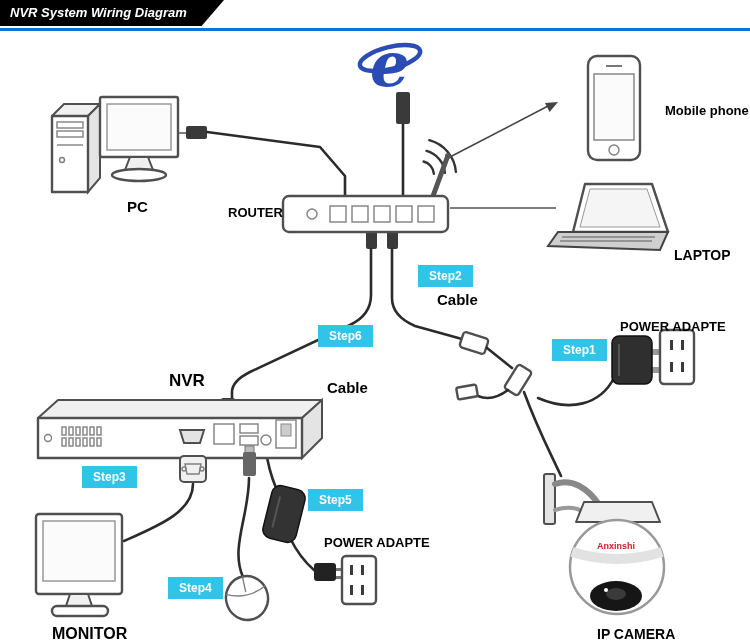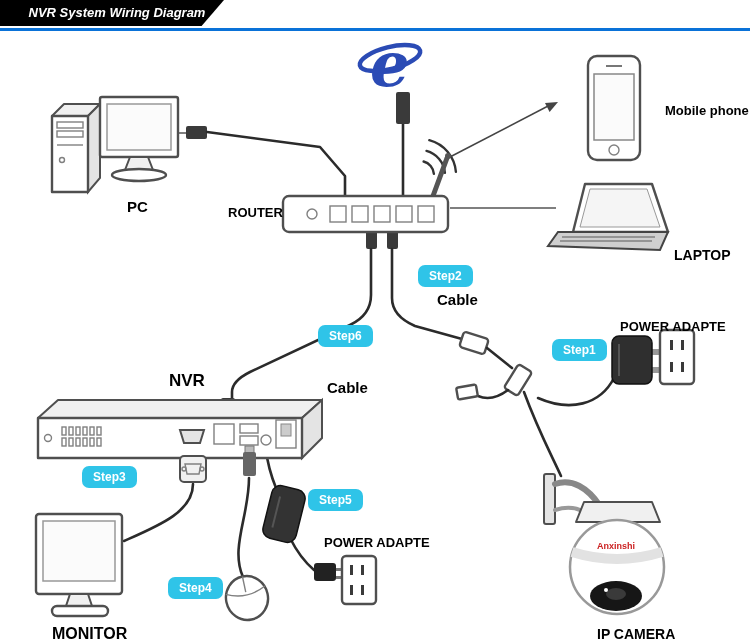--- a/index.html
+++ b/index.html
@@ -6,31 +6,30 @@
   .stage {
     position:relative; width:750px; height:643px; background:#ffffff;
     font-family:"Liberation Sans", sans-serif; overflow:hidden;
   }
   .header-black {
     position:absolute; left:0; top:0; width:224px; height:26px;
     background:var(--header-bar,#000);
     color:#fff; font:italic bold 13px "Liberation Sans",sans-serif;
     line-height:26px; padding-left:10px; box-sizing:border-box;
     clip-path:polygon(0 0,100% 0,90% 100%,0 100%);
-    text-align:center;
   }
   .header-line {
     position:absolute; left:0; top:28px; width:750px; height:3px;
     background:var(--accent-line,#0a72d8);
   }
   .lbl { position:absolute; font-weight:bold; color:#000; white-space:nowrap;margin-left:20px; }
   .badge {
     position:absolute; background:var(--step-badge,#2fc4e8); color:#fff;
     font:bold 12px "Liberation Sans",sans-serif; padding:4px 11px;
-    border-radius:7px; white-space:nowrap;
+    border-radius:0; white-space:nowrap;
   }
   svg { position:absolute; left:0; top:0; }
   .cable { stroke:#2b2b2b; stroke-width:2.6; fill:none; stroke-linecap:round; stroke-linejoin:round; }
   .thin  { stroke:#555; stroke-width:1.5; fill:none; }
   .dev   { fill:#fff; stroke:#4f4f4f; stroke-width:2.4; stroke-linejoin:round; }
   .devlight { fill:#f0f0f0; stroke:#4f4f4f; stroke-width:2; stroke-linejoin:round; }
   .detail { fill:none; stroke:#808080; stroke-width:1.4; }
   .darkfill { fill:#3a3a3a; stroke:none; }
   .graydev { fill:#e4e4e4; stroke:#4f4f4f; stroke-width:2; }
   .ie-e  { fill:var(--ie-blue,#2b4bb5); font:italic bold 62px "DejaVu Serif", serif; }

